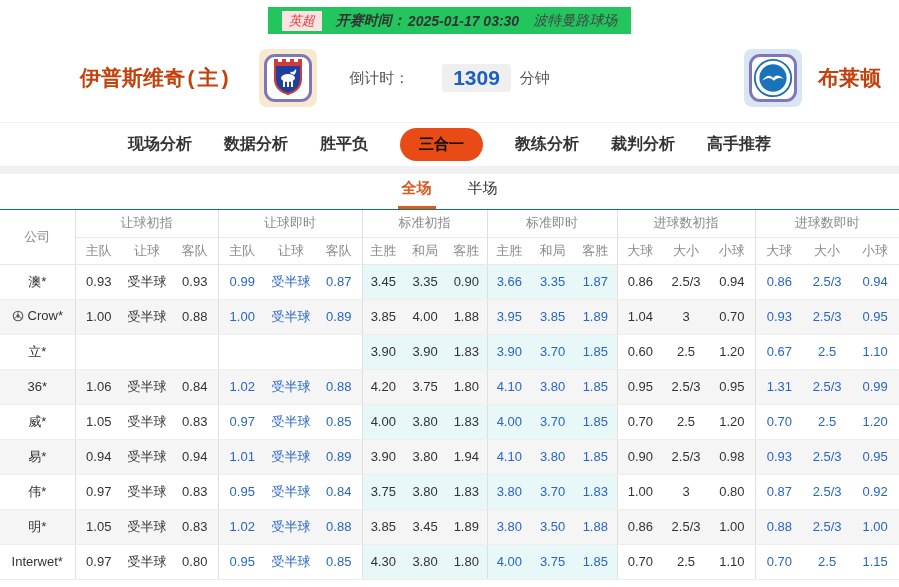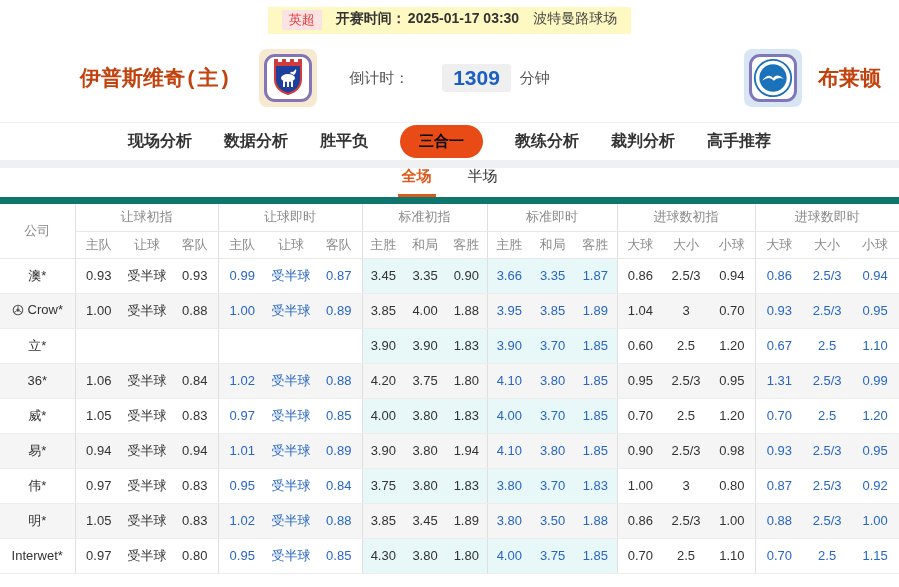--- a/index.html
+++ b/index.html
@@ -3,46 +3,46 @@
 <meta charset="utf-8">
 <style>
   * { box-sizing: border-box; }
   html,body { margin:0; padding:0; }
   body {
     width:899px; height:587px; overflow:hidden; background:#fff;
     font-family:"Liberation Sans","DejaVu Sans",sans-serif; color:#333;
   }
   
   .topbar-wrap { display:flex; justify-content:center; padding-top:7px; }
-  .topbar { display:flex; align-items:flex-start; background:#fef9c3; padding:3px 14px; font-size:14px; height:27px; }
+  .topbar { display:flex; align-items:center; background:#22c55e; padding:3px 14px; font-size:14px; height:27px;font-style:italic; }
   .league-badge { color:#e23c3c; background:#fbe3e3; padding:1px 7px; margin-right:14px; font-size:13px; }
   .kick-label, .kick-time { font-weight:bold; color:#333; }
   .kick-time { margin-left:2px; }
   .venue { margin-left:14px; color:#444; }
 
   
   .match { display:grid; grid-template-columns:1fr auto 1fr; align-items:center; height:88px; }
   .home-side { display:flex; align-items:center; gap:28px; padding-left:80px; }
   .away-side { display:flex; align-items:center; gap:16px; justify-content:flex-end; padding-right:18px; }
   .team-name { font-size:21px; font-weight:bold; color:#c2410c;font-family:Liberation Mono, monospace; }
   .logo-tile { width:58px; height:58px; border-radius:8px; display:flex; align-items:center; justify-content:center; }
   .logo-tile.home { background:#f6e9cf; }
   .logo-tile.away { background:#d8e6f4; }
   .logo-inner { width:48px; height:48px; background:#fff; border:3px solid #8276ba; border-radius:11px; display:flex; align-items:center; justify-content:center; }
   .countdown { display:flex; align-items:center; gap:9px; font-size:15px; color:#555; }
   .cd-value { background:#efefef; color:#1b5ec4; font-weight:bold; font-size:21px; padding:2px 11px; border-radius:3px;margin-left:24px; }
 
   
-  .nav { display:flex; justify-content:center; align-items:center; gap:32px; height:38px; border-top:1px solid #f1f1f1; }
+  .nav { display:flex; justify-content:center; align-items:center; gap:32px; height:44px; border-top:1px solid #f1f1f1; }
   .nav-tab { font-size:16px; font-weight:bold; color:#333; cursor:pointer; white-space:nowrap; }
   .nav-tab.active { background:#e84b15; color:#000000; padding:7px 19px; border-radius:18px; font-size:15px; }
   .strip { height:8px; background:#eef0f1; }
 
   
-  .subtabs { display:flex; justify-content:center; gap:28px; height:36px; align-items:flex-end; border-bottom:7px solid #0f766e; }
+  .subtabs { display:flex; justify-content:center; gap:28px; height:36px; align-items:flex-end; border-bottom:1px solid #0f766e; }
   .subtab { font-size:15px; color:#333; padding:0 4px 8px 4px; border-bottom:3px solid transparent; cursor:pointer; }
   .subtab.active { color:#dd5a1e; border-bottom-color:#dd5a1e; font-weight:bold; }
 
   
   table.odds { width:899px; border-collapse:collapse; table-layout:fixed; font-size:13px; }
   .odds thead th { font-weight:normal; color:#8a8a8a; height:27px; border-bottom:1px solid #e8e8e8; background:#fff; }
   .odds tbody td { height:35px; text-align:center; border-bottom:1px solid #ededed; color:#333; }
   .g-end { border-right:1px solid #dfdfdf; }
   .odds tbody tr.alt td { background:#f5f5f5; }
   .odds tbody td.cyan { background:#e8f7f8; }

